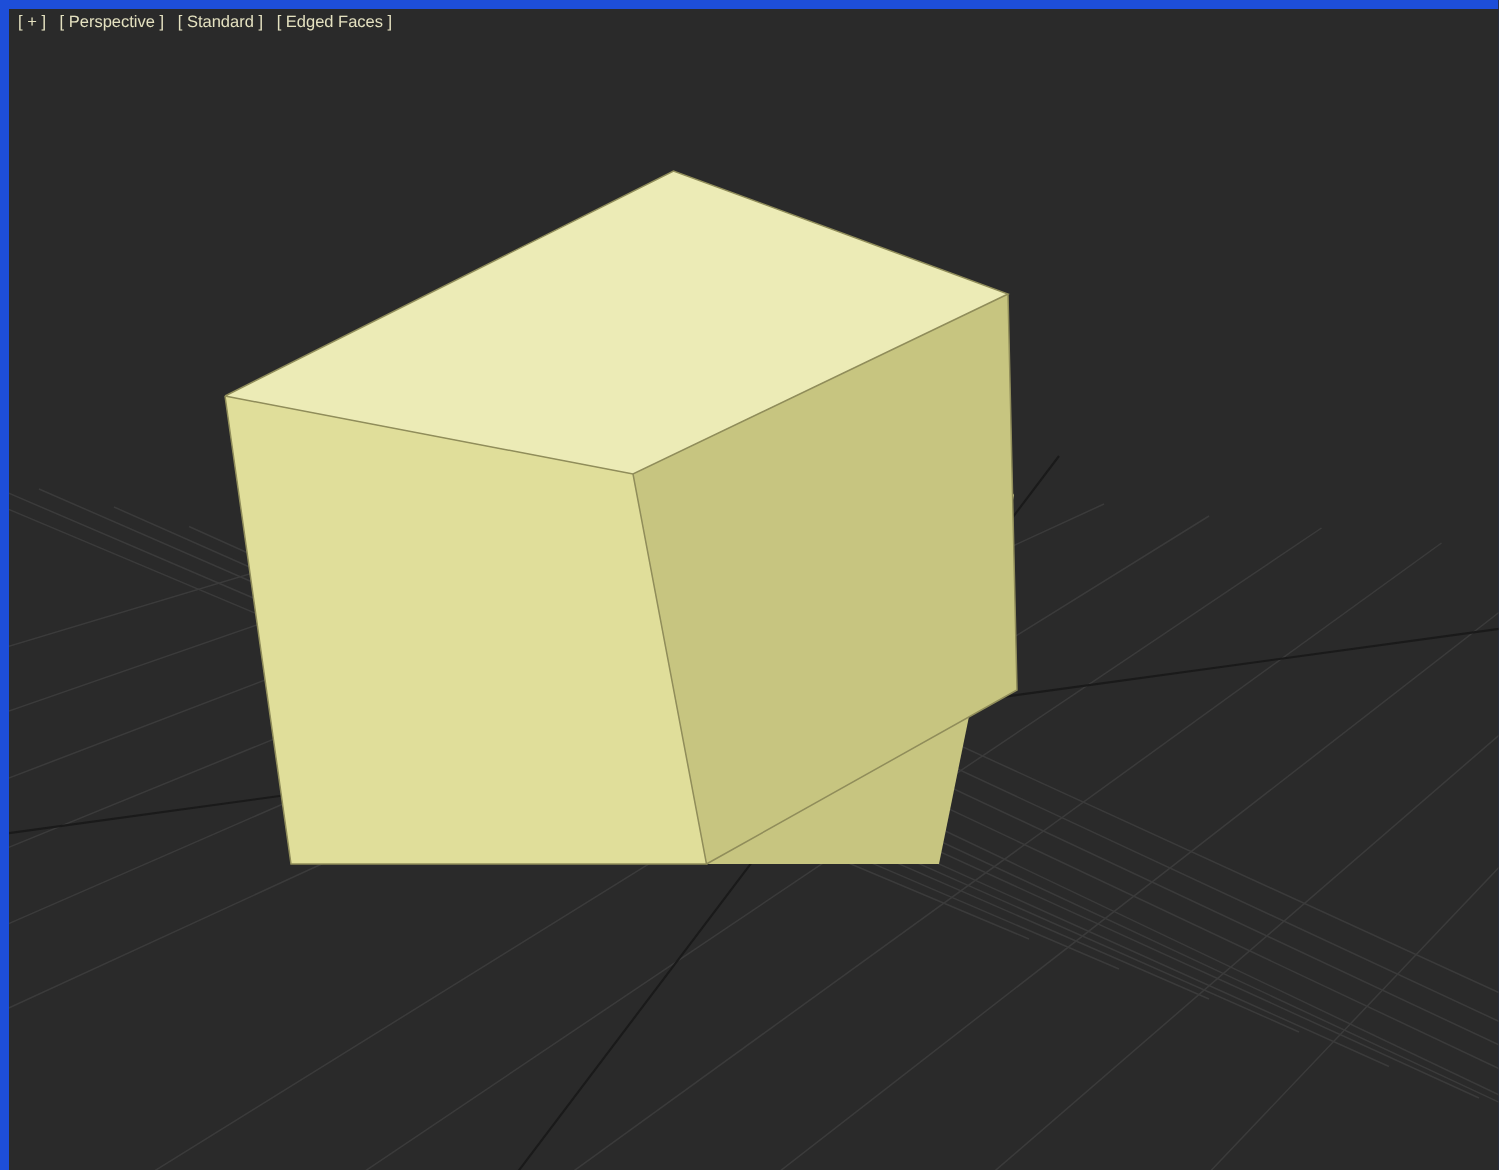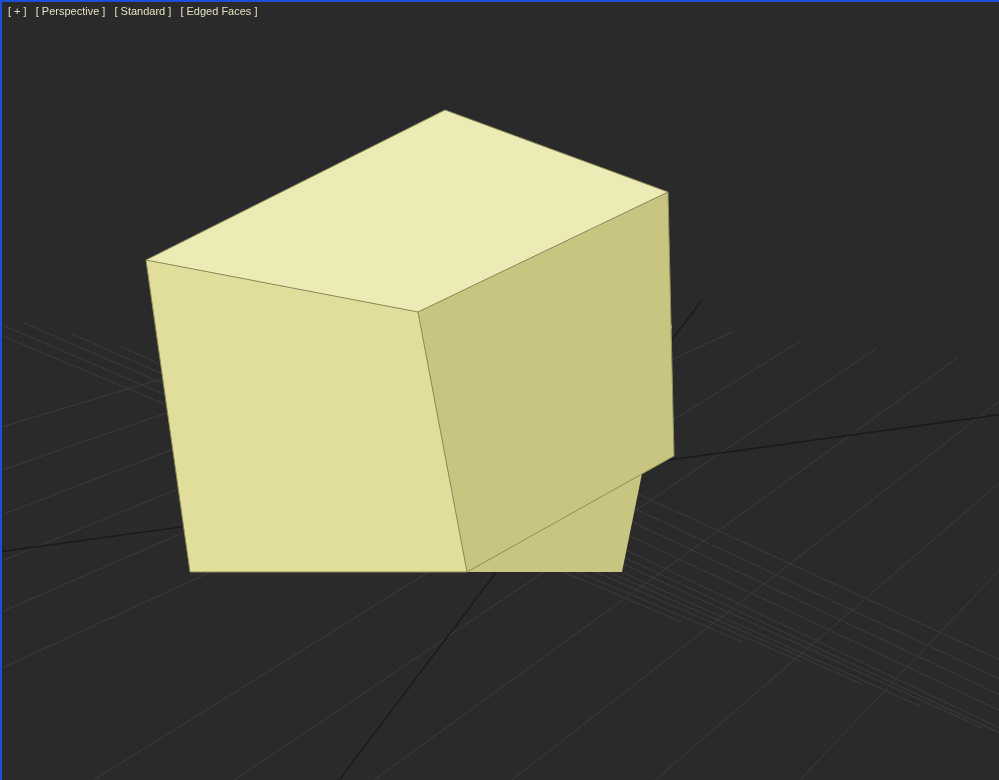--- a/index.html
+++ b/index.html
@@ -10,21 +10,21 @@
     overflow: hidden;
     background: #2a2a2a;
     font-family: "Segoe UI", Tahoma, sans-serif;
     font-size: 11px;
     color: #e8e6c8;
   }
   .viewport {
     position: relative;
     width: 999px;
     height: 780px;
-    border: 2px solid #1d4ed8;
+    border: 6px solid #1d4ed8;
     box-sizing: border-box;
     background: #2a2a2a;
   }
   .viewport-labels {
     position: absolute;
     top: 3px;
     left: 3px;
     z-index: 20;
     white-space: nowrap;
     user-select: none;

